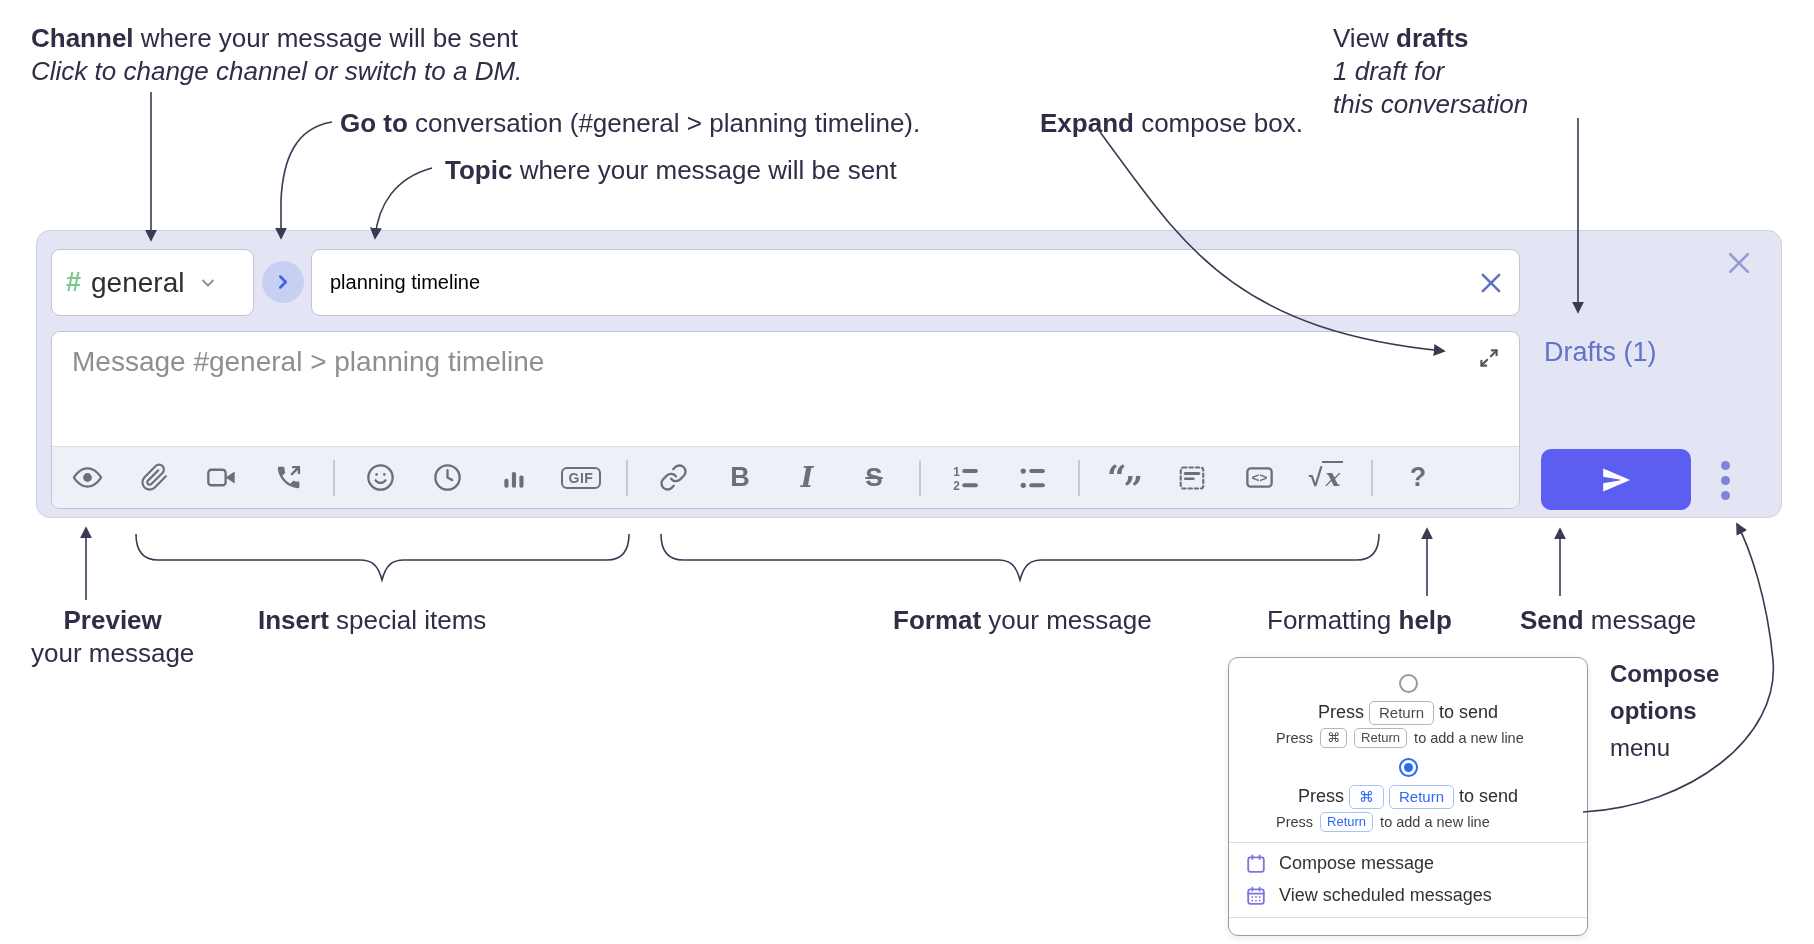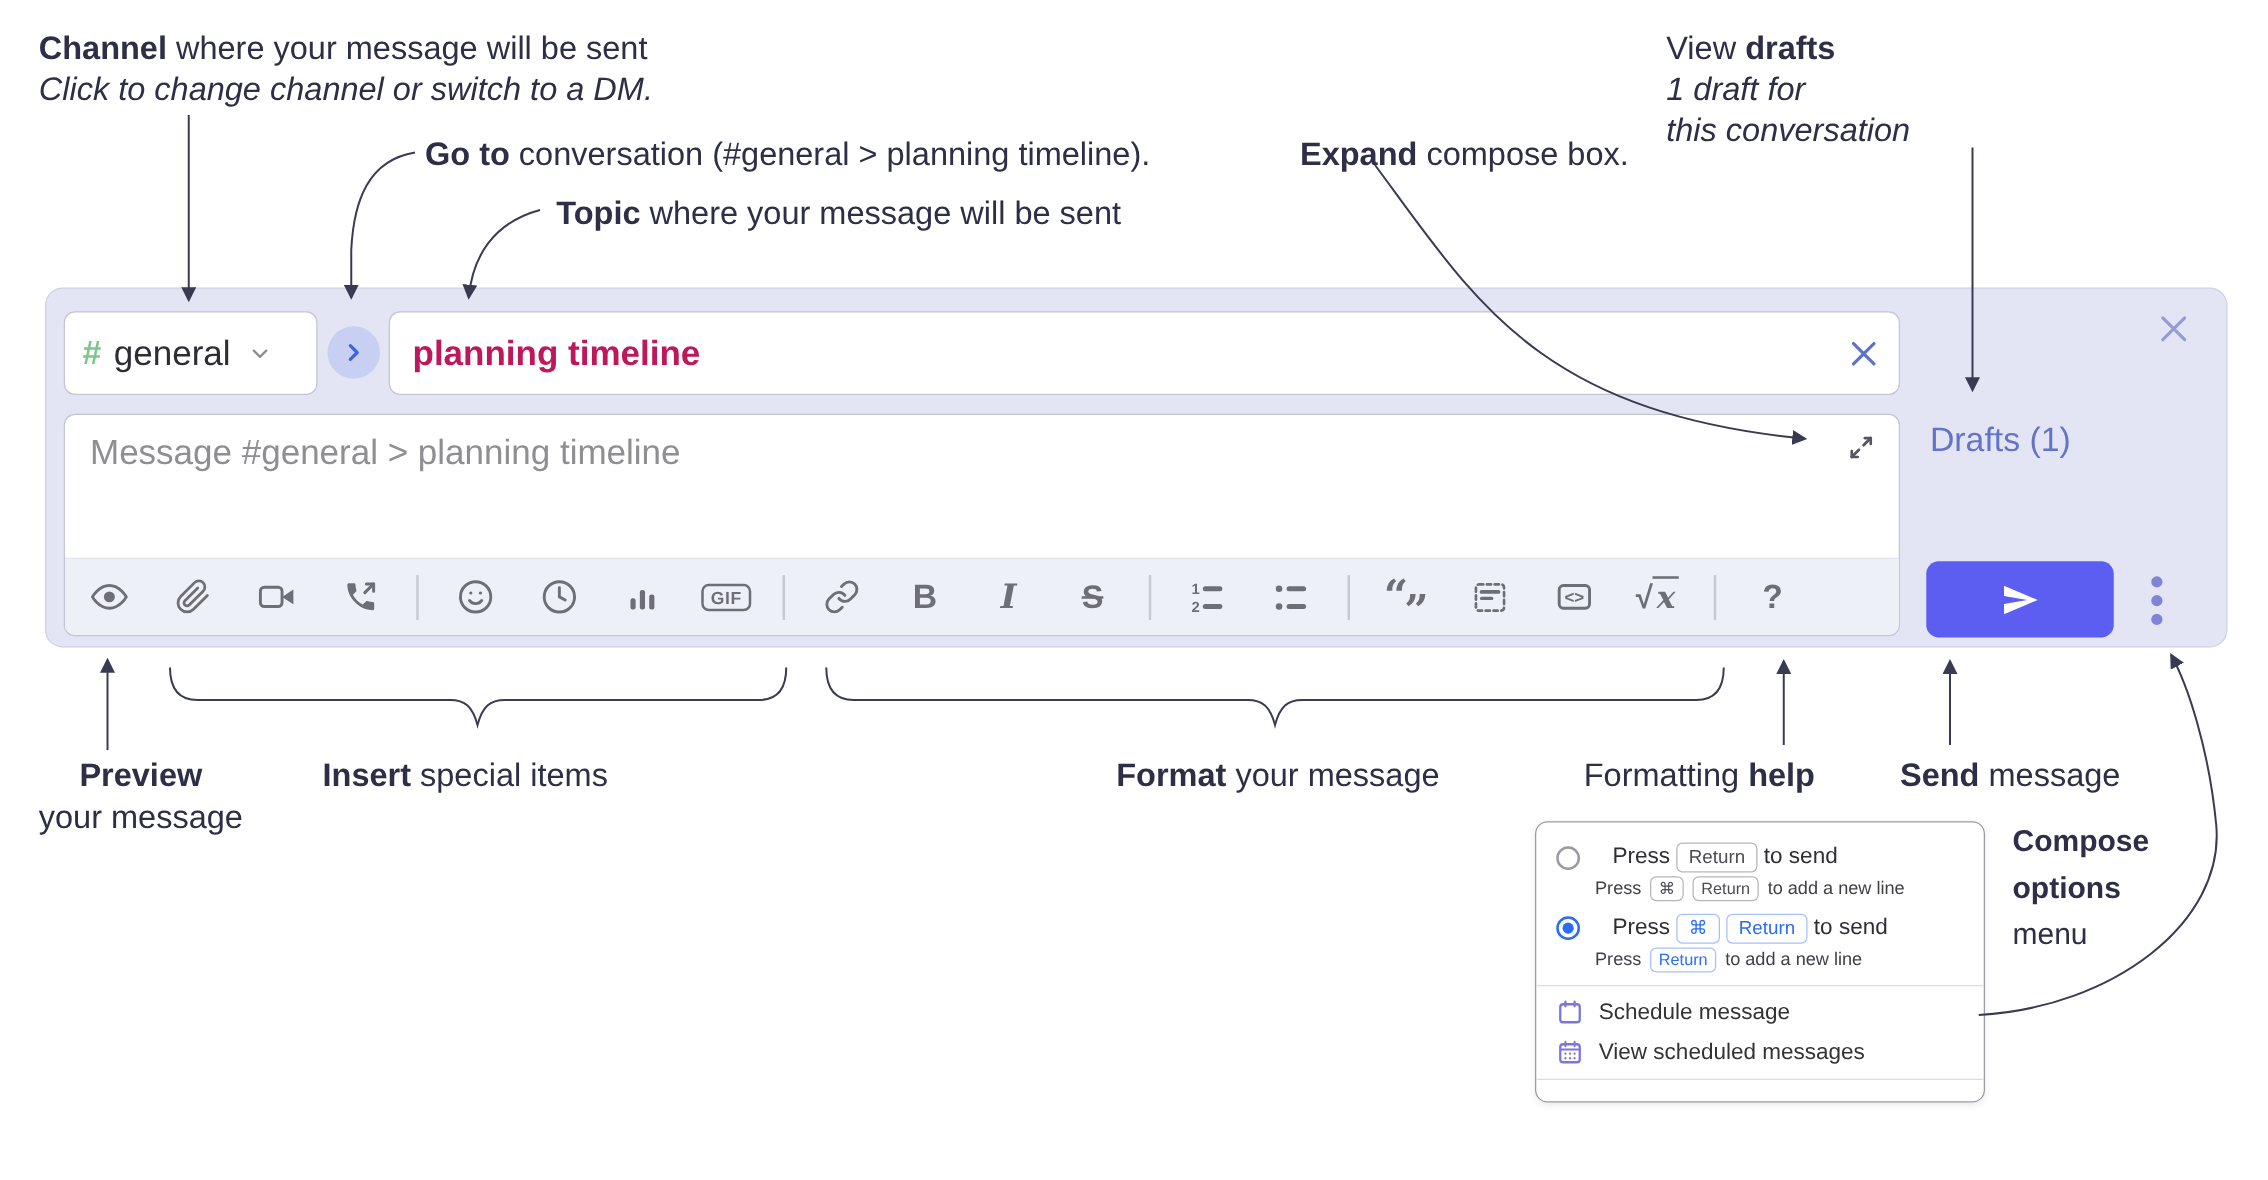--- a/index.html
+++ b/index.html
@@ -20,21 +20,21 @@
     border:1.5px solid #c3c5d2;border-radius:9px;box-sizing:border-box;display:flex;align-items:center;
     padding:0 14px;cursor:pointer;}
   .chan-hash{font-size:27px;font-weight:700;color:#7cc78b;margin-right:10px;}
   .chan-name{font-size:28px;color:#2d2d33;}
   .chan-chev{margin-left:14px;color:#8d8d95;display:flex;}
   .go-btn{position:absolute;left:225px;top:30px;width:42px;height:42px;border-radius:50%;
     background:#c7d0f3;display:flex;align-items:center;justify-content:center;cursor:pointer;}
   .topic-input-wrap{position:absolute;left:274px;top:18px;width:1209px;height:67px;background:#fff;
     border:1.5px solid #c3c5d2;border-radius:9px;box-sizing:border-box;display:flex;align-items:center;}
   .topic-input{flex:1;border:none;outline:none;background:transparent;font-family:inherit;
-    font-size:28px;color:#be185d;padding:0 0 0 18px;font-weight:bold;}
+    font-size:20px;color:#000000;padding:0 0 0 18px;}
   .topic-clear{width:44px;height:44px;display:flex;align-items:center;justify-content:center;
     color:#5f72c4;cursor:pointer;margin-right:6px;}
   .box-close{position:absolute;right:24px;top:14px;width:36px;height:36px;display:flex;
     align-items:center;justify-content:center;color:#959bd4;cursor:pointer;}
 
   .msg-box{position:absolute;left:14px;top:100px;width:1469px;height:178px;background:#fff;
     border:1.5px solid #c3c5d2;border-radius:9px;box-sizing:border-box;}
   .msg-input{position:absolute;left:18px;top:12px;width:1360px;height:92px;border:none;outline:none;
     resize:none;background:transparent;font-family:inherit;font-size:28px;color:#222;}
   .msg-input::placeholder{color:#8e8e93;opacity:1;}
@@ -64,21 +64,21 @@
     border:none;border-radius:10px;display:flex;align-items:center;justify-content:center;cursor:pointer;}
   .dots-btn{position:absolute;left:1664px;top:220px;width:48px;height:58px;display:flex;flex-direction:column;
     align-items:center;justify-content:center;gap:6px;cursor:pointer;}
   .dot{width:9px;height:9px;border-radius:50%;background:#8184d6;}
 
   
   .menu{position:absolute;left:1228px;top:657px;width:360px;box-sizing:border-box;background:#fff;
     border:1.5px solid #9b9ba6;border-radius:10px;padding:10px 0 8px;z-index:20;
     box-shadow:0 2px 6px rgba(40,40,70,.10);font-size:18px;color:#2d2d33;}
   .msec{padding:0 16px;}
-  .mrow{display:flex;align-items:center;gap:26px;margin:6px 0 3px;cursor:pointer;}
+  .mrow{display:flex;align-items:center;gap:8px;margin:6px 0 3px;cursor:pointer;flex-direction:column;}
   .msub{margin:1px 0 10px 31px;font-size:14.5px;color:#3f3f46;display:flex;align-items:center;gap:7px;}
   .radio{width:19px;height:19px;box-sizing:border-box;border:2px solid #9a9aa3;border-radius:50%;flex:0 0 auto;}
   .radio.sel{border-color:#2b6cf3;}
   .radio.sel::after{content:"";display:block;width:9px;height:9px;margin:3px;border-radius:50%;background:#2b6cf3;}
   .key{display:inline-block;border:1.5px solid #b5b5bd;border-radius:5px;padding:1px 9px;
     font-size:15px;color:#4b4b52;background:#fff;line-height:1.35;}
   .key.sm{font-size:13px;padding:0 6px;}
   .key.blue{border-color:#a6c1fa;color:#2b6cf3;}
   .mdiv{height:1px;background:#dcdce2;margin:9px 0;}
   .mitem{display:flex;align-items:center;gap:12px;margin:10px 0;color:#333;cursor:pointer;}
@@ -358,21 +358,21 @@
         <span>to add a new line</span>
       </div>
     </div>
     <div class="mdiv"></div>
     <div class="msec">
       <div class="mitem">
         <svg width="22" height="22" viewBox="0 0 24 24" fill="none" stroke="currentColor" stroke-width="2" stroke-linecap="round">
           <rect x="3.5" y="4.8" width="17" height="15.7" rx="2.5"></rect>
           <path d="M8 2.6 V6.6 M16 2.6 V6.6"></path>
         </svg>
-        <span>Schedule message</span>
+        <span>Compose message</span>
       </div>
       <div class="mitem">
         <svg width="22" height="22" viewBox="0 0 24 24" fill="none" stroke="currentColor" stroke-width="2" stroke-linecap="round">
           <rect x="3.5" y="4.8" width="17" height="15.7" rx="2.5"></rect>
           <path d="M8 2.6 V6.6 M16 2.6 V6.6 M3.5 9.4 H20.5" stroke-width="1.7"></path>
           <g fill="currentColor" stroke="none">
             <circle cx="8" cy="13" r="1"></circle>
               <circle cx="12" cy="13" r="1"></circle>
               <circle cx="16" cy="13" r="1"></circle>
             <circle cx="8" cy="17" r="1"></circle>

